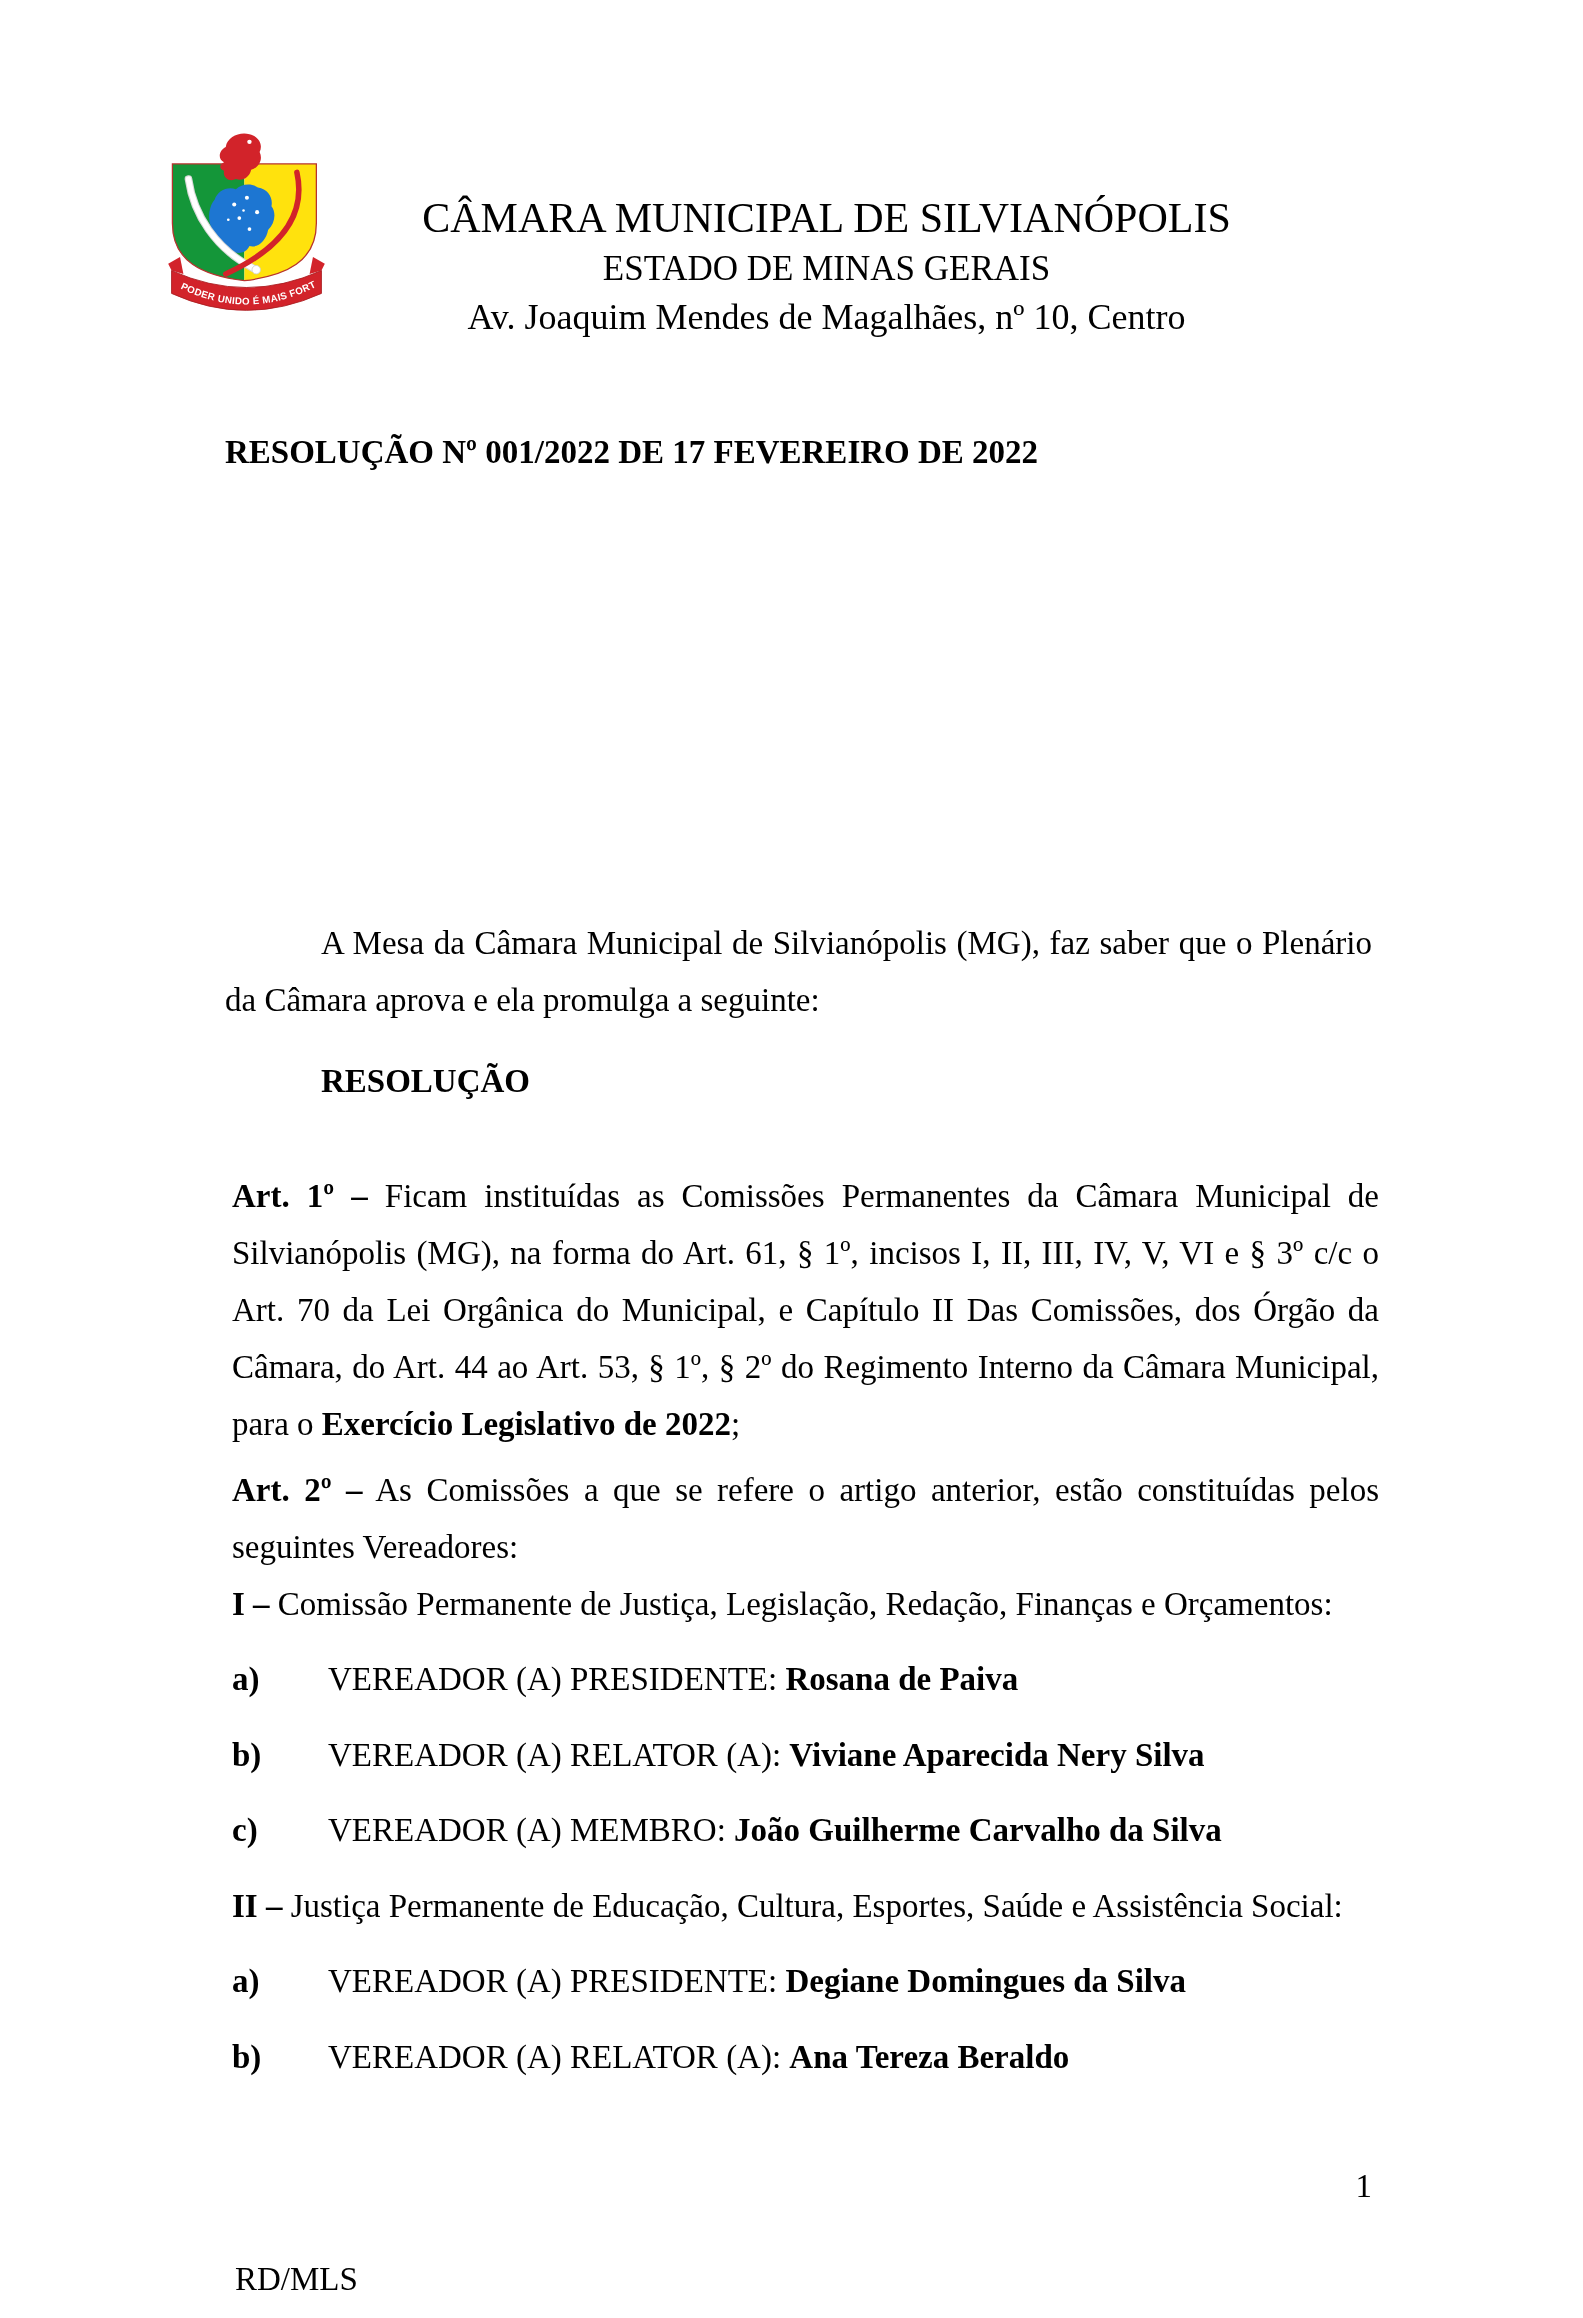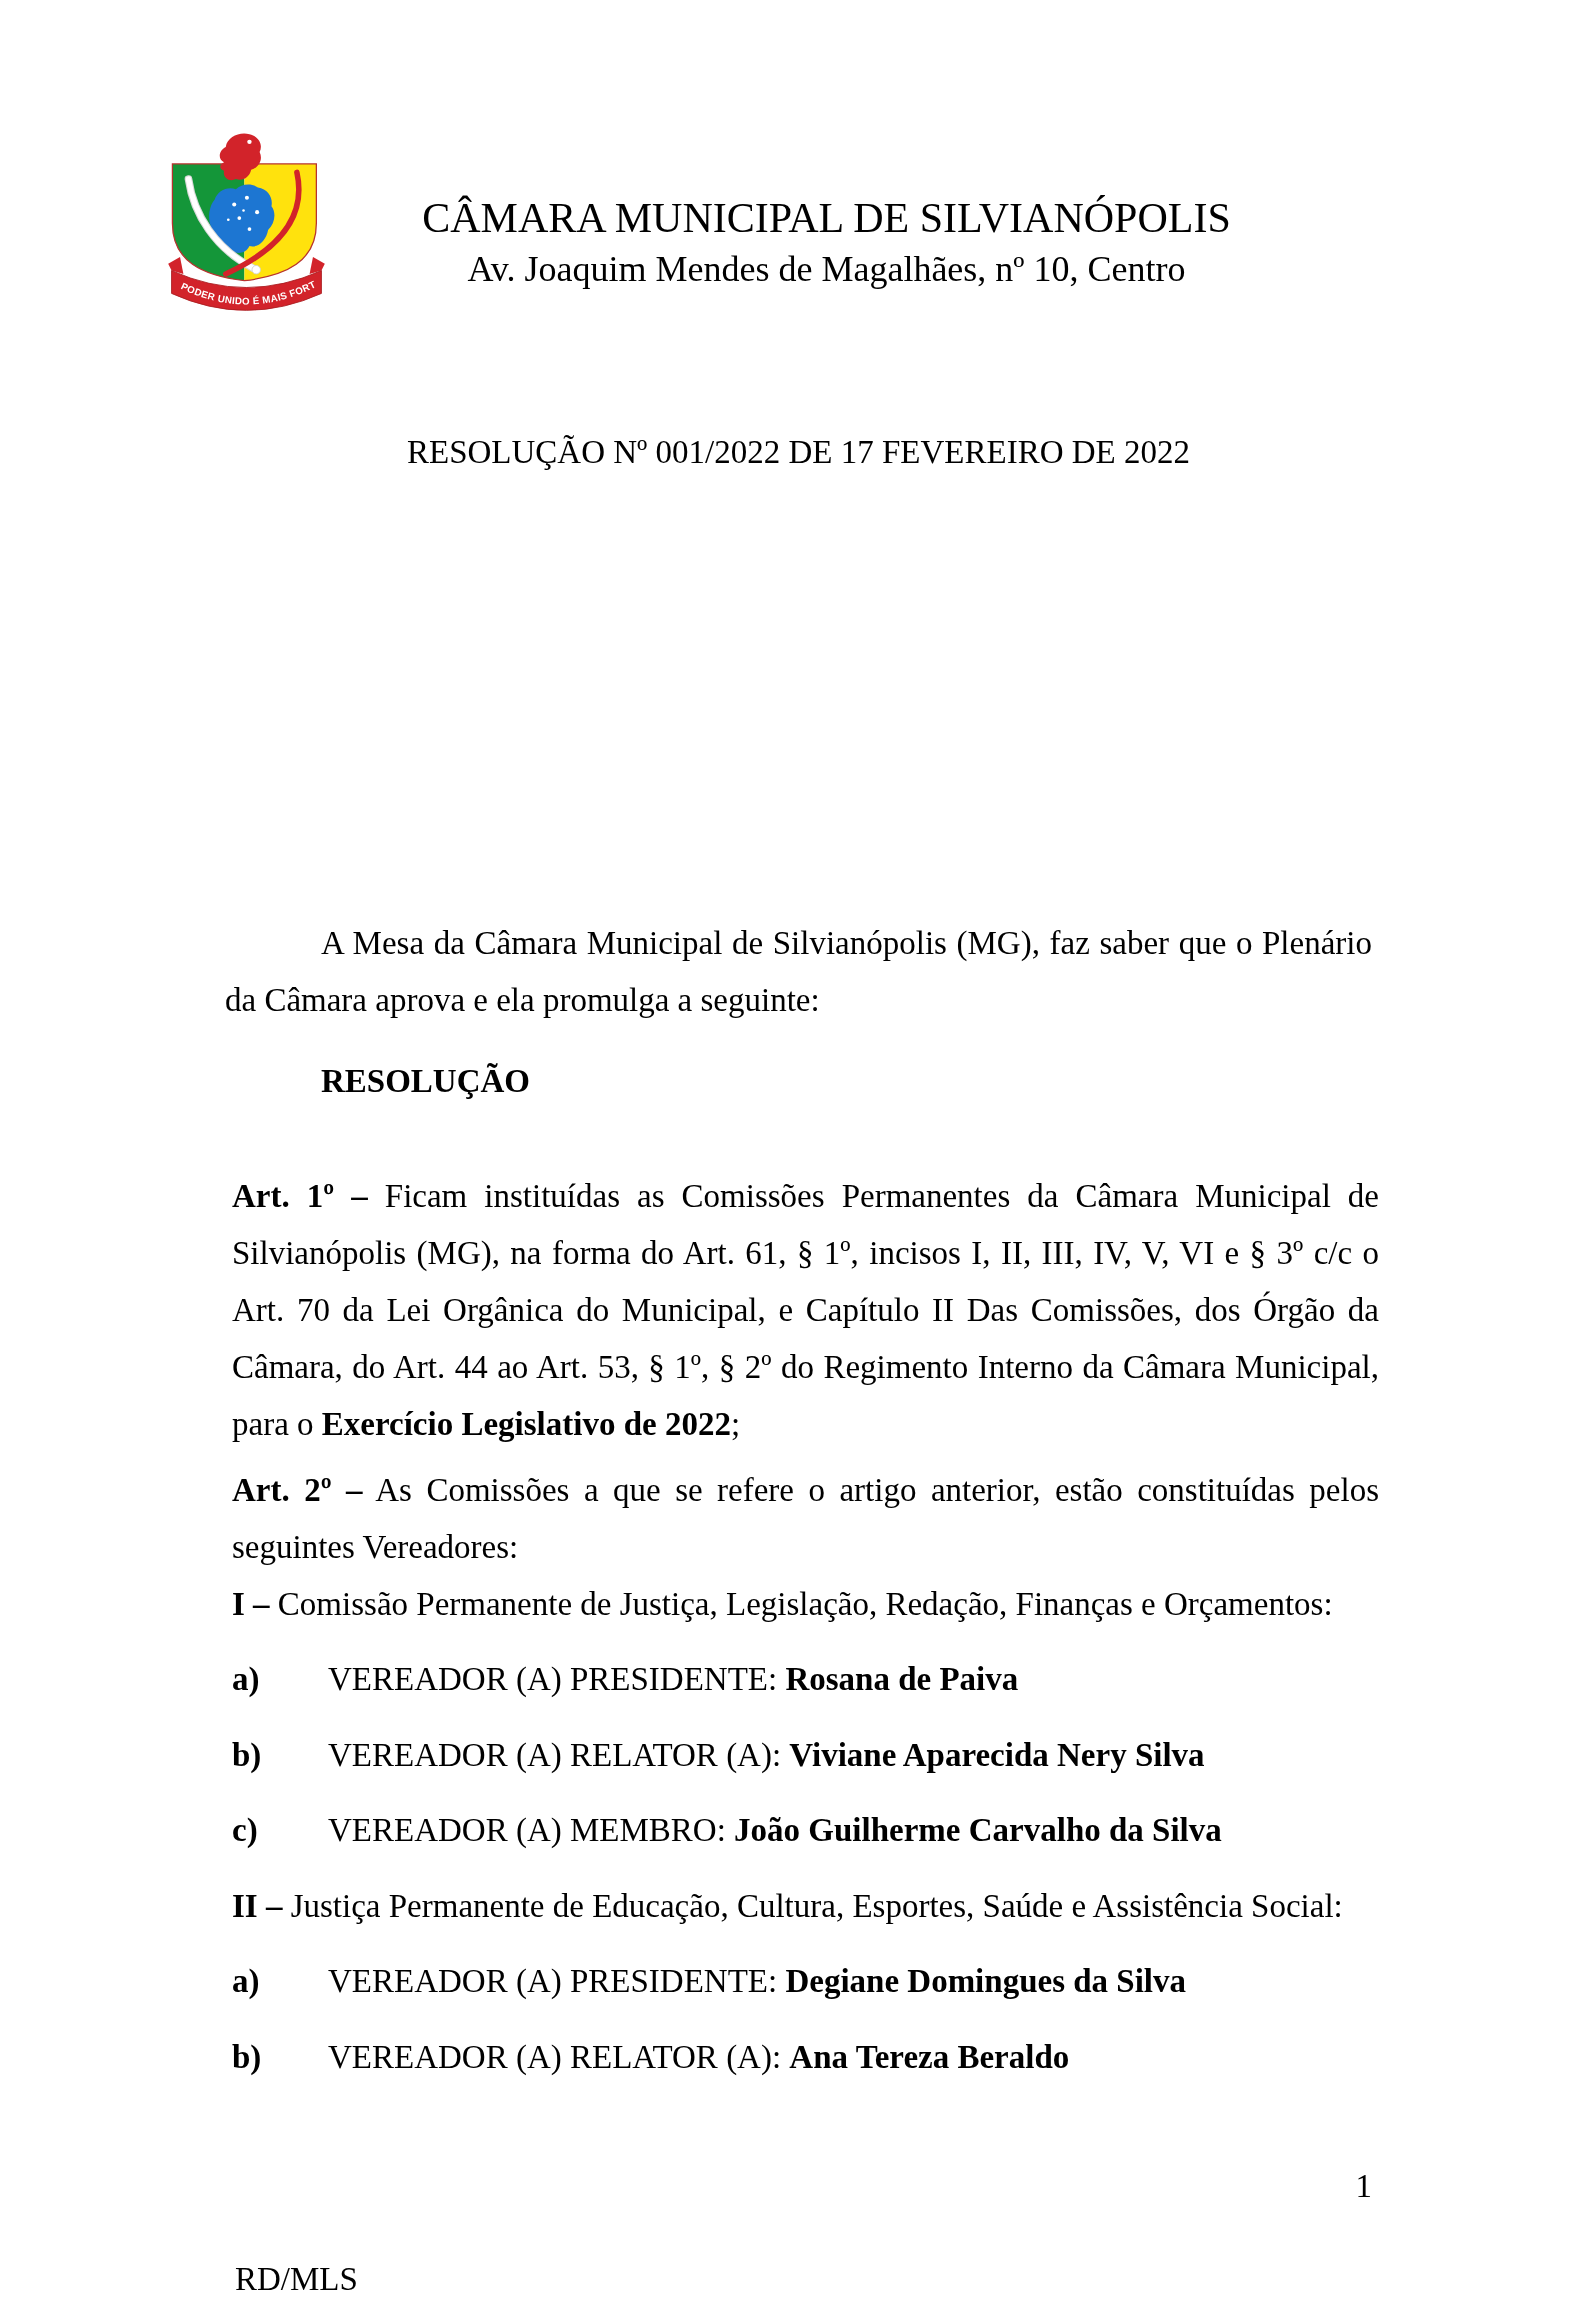--- a/index.html
+++ b/index.html
@@ -17,22 +17,22 @@
 
   
   .crest { left:168px; top:130px; width:157px; height:199px; }
 
   
   .header-text { left:280px; top:192px; width:1093px; text-align:center; }
   .org-name  { font-size:42px; font-weight:normal; line-height:53px; white-space:nowrap; }
   .state-line{ font-size:35px; line-height:48px; white-space:nowrap; }
   .addr-line { font-size:36px; line-height:49px; white-space:nowrap; }
 
-  .doc-title { left:225px; top:424px; width:1147px; text-align:center;
-               font-size:33px; font-weight:normal; line-height:57px; white-space:nowrap; }
+  .doc-title { left:225px; top:424px; width:1147px; 
+               font-size:33px; font-weight:bold; line-height:57px; white-space:nowrap; }
 
   .summary   { left:615px; top:539px; width:767px; font-size:33px; font-weight:bold;
                line-height:57px; text-align:justify; }
 
   .preamble  { left:225px; top:882px; width:1147px; font-size:33px;
                line-height:57px; text-align:justify; text-indent:96px; }
 
   .section-heading { left:225px; top:1053px; width:1147px; padding-left:96px;
                font-size:33px; font-weight:bold; line-height:57px; box-sizing:border-box; }
 
@@ -104,20 +104,21 @@
       <path d="M181,166 L185,158 L171,150 L167,170 Z" fill="#d2232a"></path>
       <path d="M4,166 Q92,206 181,166 L181,193 Q92,233 4,193 Z" stroke="#a81b1f" stroke-width="1" fill="#d2232a"></path>
       <text font-family="Liberation Sans, sans-serif" font-weight="bold" font-size="11.5" letter-spacing="0.4" fill="#ffffff">
         <textPath href="#mottoPath" startOffset="50%" text-anchor="middle">O PODER UNIDO É MAIS FORTE</textPath>
       </text>
     </g>
   </svg>
 
   <div class="abs header-text">
     <div class="org-name">CÂMARA MUNICIPAL DE SILVIANÓPOLIS</div>
+    <div class="state-line">ESTADO DE MINAS GERAIS</div>
     <div class="addr-line">Av. Joaquim Mendes de Magalhães, nº 10, Centro</div>
   </div>
 
   <div class="abs doc-title">RESOLUÇÃO Nº 001/2022 DE 17 FEVEREIRO DE 2022</div>
 
 
   <p class="abs preamble">A Mesa da Câmara Municipal de Silvianópolis (MG), faz saber que o Plenário da Câmara aprova e ela promulga a seguinte:</p>
 
   <div class="abs section-heading">RESOLUÇÃO</div>
 

